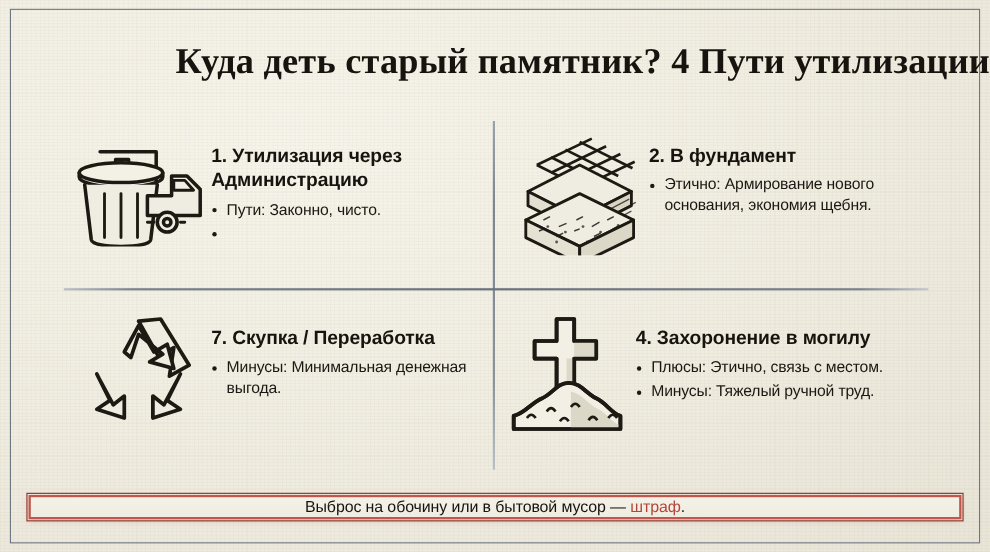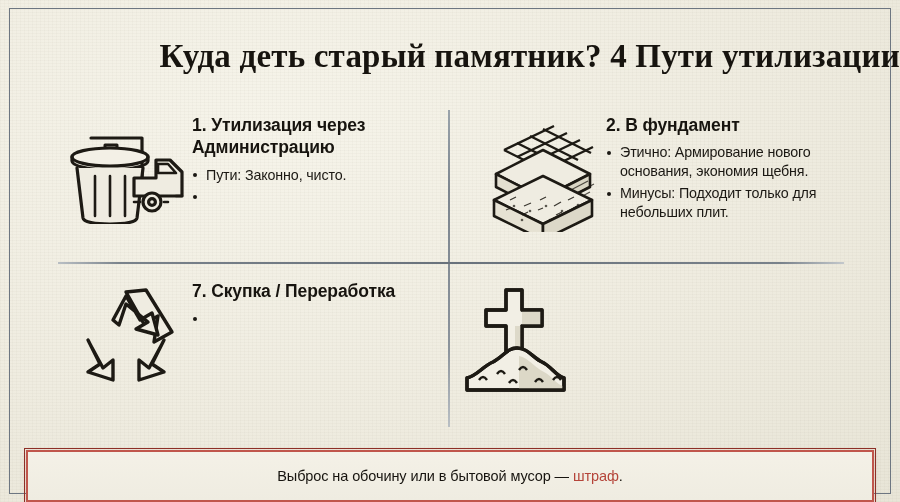--- a/index.html
+++ b/index.html
@@ -61,37 +61,38 @@
   }
 
   
   .quad{
     position:absolute;
     display:flex;
     align-items:flex-start;
     box-sizing:border-box;
   }
   .q1{left:60px;  top:112px; width:388px; height:148px;}
-  .q2{left:480px; top:112px; width:392px; height:148px;}
+  .q2{left:464px; top:112px; width:392px; height:148px;}
   .q3{left:60px;  top:278px; width:388px; height:148px;}
   .q4{left:452px; top:278px; width:392px; height:148px;}
 
   .icon-wrap{
     flex:0 0 auto;
     width:132px;
     display:flex;
     align-items:flex-start;
     justify-content:center;
     padding-top:4px;
   }
   .q2 .icon-wrap,.q4 .icon-wrap{width:126px;}
 
   .txt{
     flex:1 1 auto;
     padding-top:2px;
+    margin-top:16px;
   }
   .head{
     font-size:17.5px;
     font-weight:700;
     color:#17140f;
     line-height:1.28;
     margin:0 0 7px 0;
     letter-spacing:-.1px;
   }
   .bullets{
@@ -113,21 +114,21 @@
     width:4px;height:4px;
     border-radius:50%;
     background:#1b1813;
   }
   
 
   
   .warn{
     position:absolute;
     left:26px;top:450px;
-    width:848px;height:52px;
+    width:848px;height:22px;
     border:2px solid #c0564c;
     outline:1px solid #8d2f27;
     outline-offset:1px;
     box-sizing:border-box;
     background:linear-gradient(180deg,#f4f1e7 0%,#efece1 100%);
     display:flex;align-items:center;justify-content:center;
     box-shadow:0 2px 6px rgba(180,70,60,.22);
   }
   .warn-txt{
     font-size:14.5px;
@@ -213,21 +214,20 @@
           <circle cx="94" cy="89" r="1.3"></circle>
             <circle cx="38" cy="104" r="1.3"></circle>
           <circle cx="66" cy="104" r="1.3"></circle>
         </g>
       </svg>
     </div>
     <div class="txt">
       <p class="head">2. В фундамент</p>
       <ul class="bullets">
         <li><span class="dot"></span><span>Этично: Армирование нового основания, экономия щебня.</span></li>
-        <li><span class="dot"></span><span>Минусы: Подходит только для небольших плит.</span></li>
       </ul>
     </div>
   </div>
 
   <div class="quad q3">
     <div class="icon-wrap">
       <svg width="120" height="114" viewBox="0 0 120 114" fill="#efece1" stroke="#1d1a14" stroke-width="3.4" stroke-linejoin="round">
         <g>
           <path d="M60 10 L78 42 L92 34 L88 60 L106 50 L80 8 Z"></path>
           <path d="M104 52 L86 84 L100 92 L74 96 L84 78 L62 98 L58 70 L76 80 Z" opacity="0"></path>
@@ -240,21 +240,21 @@
         <path d="M22 58 L34 82 L22 90 L47 98 L47 78 L37 86 L24 62 Z" transform="translate(0,0)"></path>
 
         <g fill="#efece1" stroke="#1d1a14" stroke-width="3.4">
           <path d="M60 12 L76 40 L88 33 L95 58 L70 55 L80 48 L60 14 Z" opacity="0"></path>
         </g>
       </svg>
     </div>
     <div class="txt">
       <p class="head">7. Скупка / Переработка</p>
       <ul class="bullets">
-        <li><span class="dot"></span></li>
+        <li><span class="dot"></span><span>Минусы: Минимальная денежная выгода.</span></li>
       </ul>
     </div>
   </div>
 
   <div class="quad q4">
     <div class="icon-wrap">
       <svg width="116" height="116" viewBox="0 0 116 116" fill="none" stroke="#1d1a14" stroke-width="3.4" stroke-linejoin="round">
 
         <path d="M49 8 h16 v20 h20 v16 h-20 v44 h-16 v-44 h-20 v-16 h20 z" fill="#f2efe5"></path>
         <path d="M58 28 v60" stroke-width="0"></path>
@@ -270,18 +270,25 @@
         <g stroke-width="2.4" fill="none">
           <path d="M22 98 q4 -6 8 0"></path>
           <path d="M40 92 q4 -6 8 0"></path>
           <path d="M62 88 q4 -6 8 0"></path>
           <path d="M78 100 q4 -6 8 0"></path>
           <path d="M96 98 q4 -6 8 0"></path>
           <path d="M52 101 q4 -6 8 0"></path>
         </g>
       </svg>
     </div>
+    <div class="txt">
+      <p class="head">4. Захоронение в могилу</p>
+      <ul class="bullets">
+        <li><span class="dot"></span><span>Плюсы: Этично, связь с местом.</span></li>
+        <li><span class="dot"></span><span>Минусы: Тяжелый ручной труд.</span></li>
+      </ul>
+    </div>
   </div>
 
   <div class="warn" style="border-color: rgb(192, 86, 76);">
     <div class="warn-txt"><span>Выброс на обочину или в бытовой мусор — </span><span class="fine" style="color: rgb(181, 69, 58);">штраф</span><span>.</span></div>
   </div>
 </div>
 
 </body></html>

